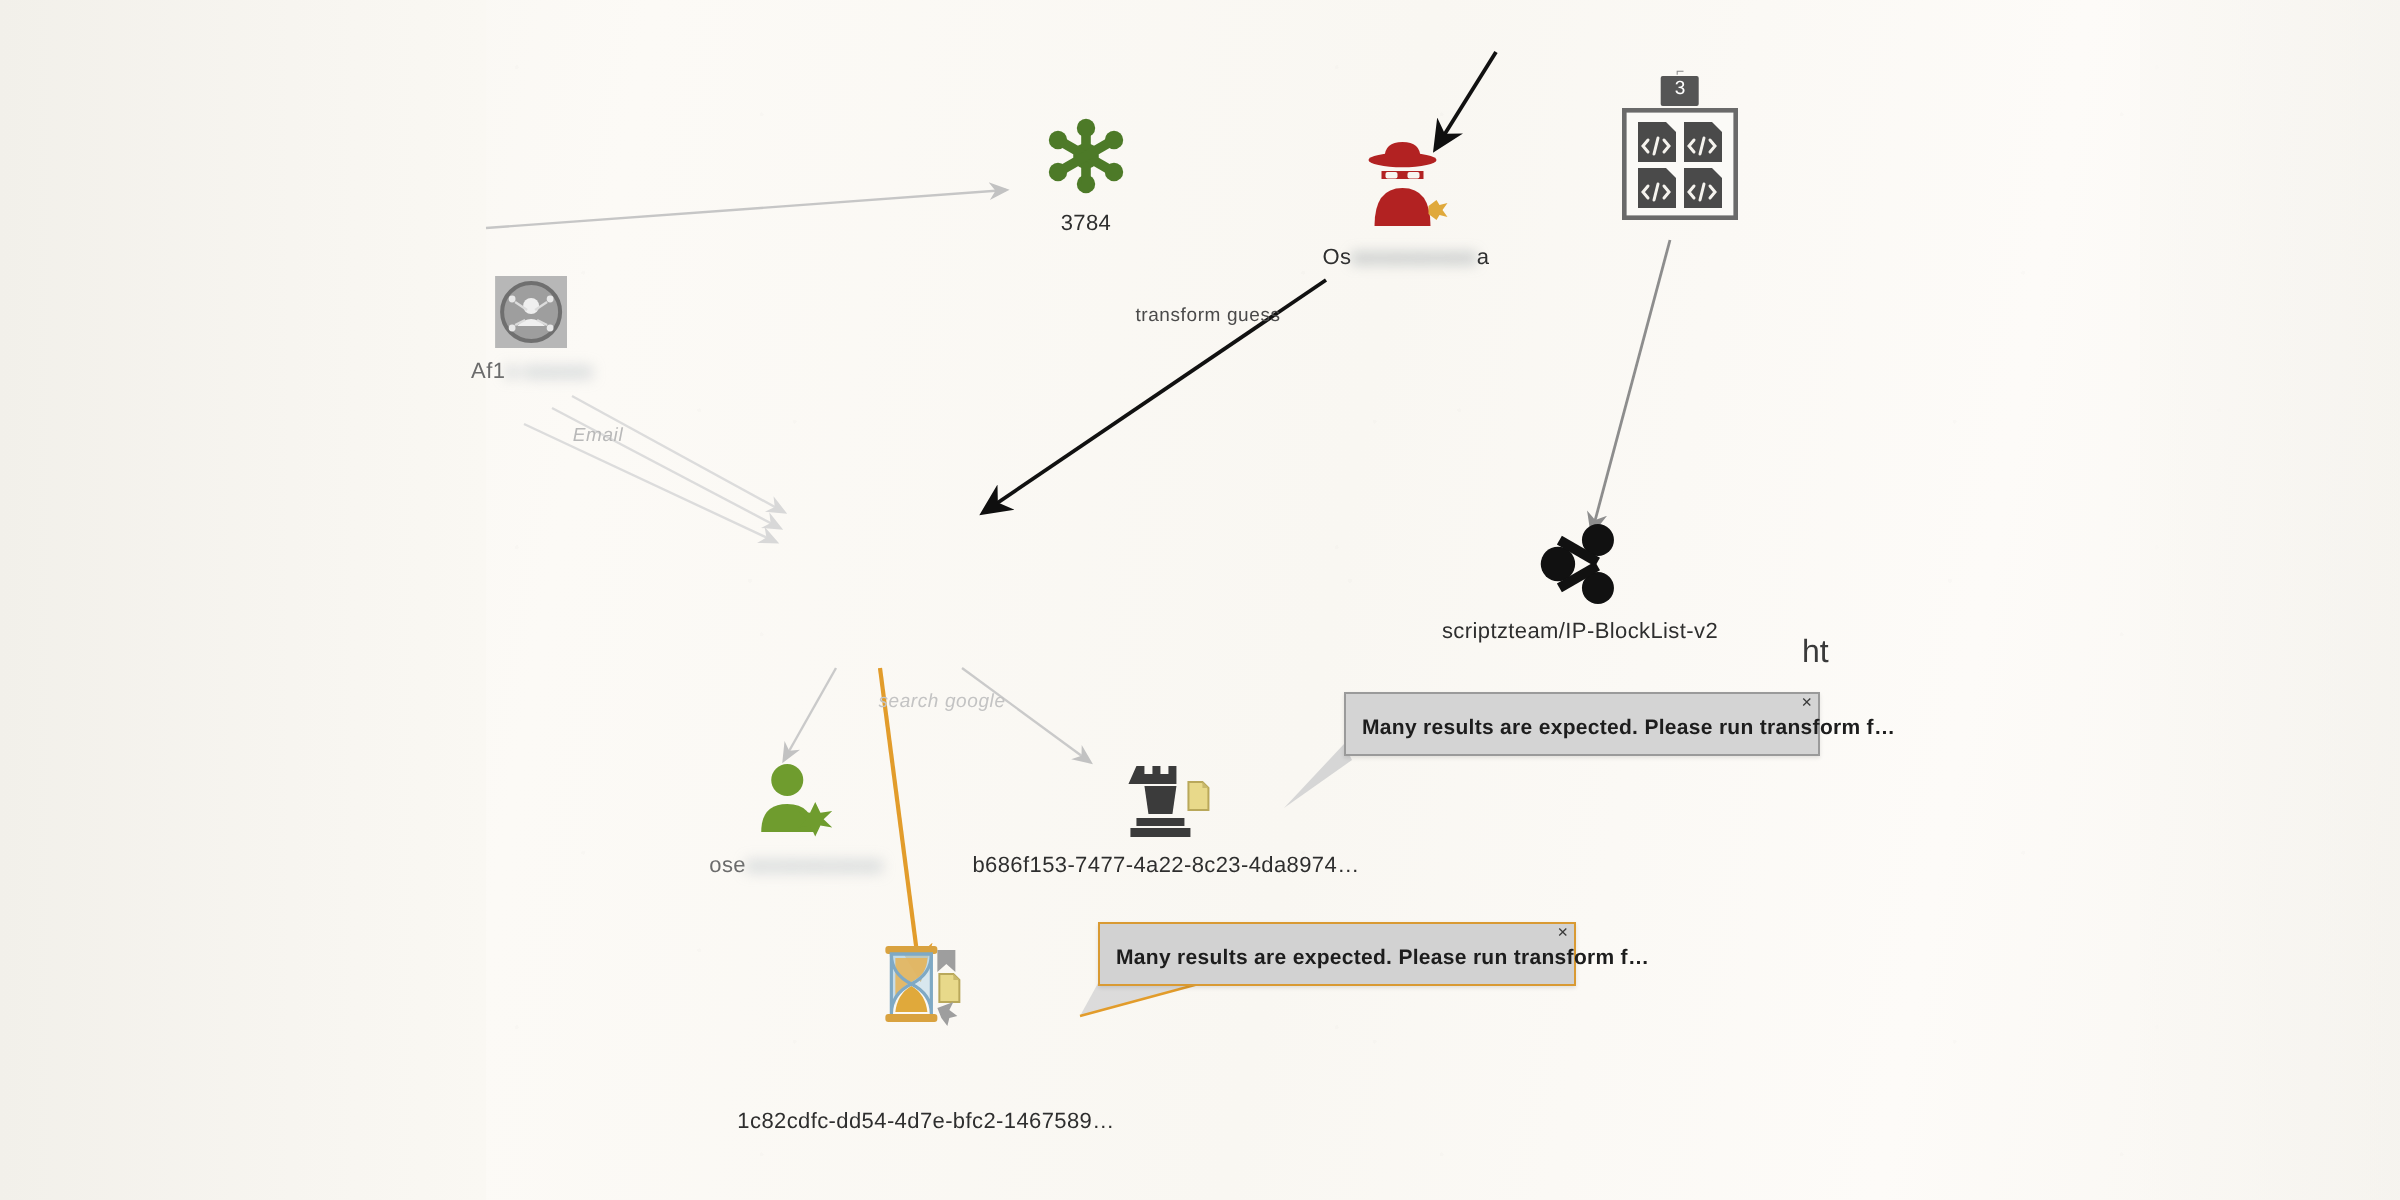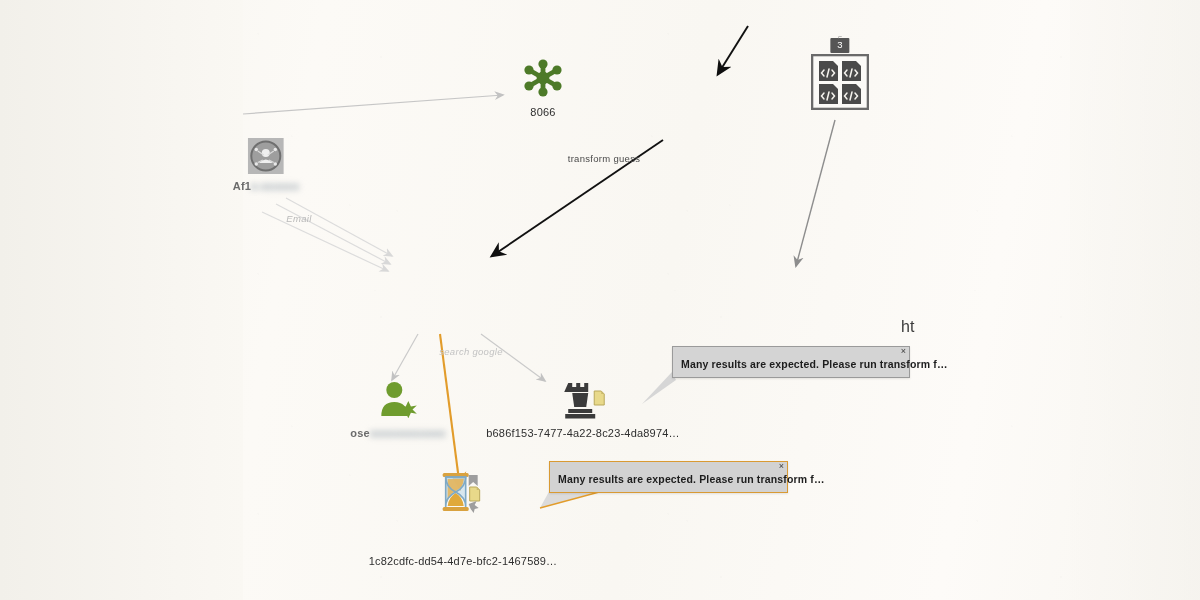--- a/index.html
+++ b/index.html
@@ -73,21 +73,20 @@
     letter-spacing: .2px;
   }
   .node-label.blurred-partial .blur {
     display: inline-block;
     filter: blur(3.2px);
     color: #6f7d86;
     vertical-align: baseline;
   }
   .node-label.faded {
     color: #6b6b6b;
-    font-weight: bold;
   }
   .node-label.faded .blur {
     filter: blur(3.4px);
     color: #93a0ab;
     display: inline-block;
   }
   
   .edge-label {
     position: absolute;
     font-size: 9.5px;
@@ -277,23 +276,44 @@
           <circle cx="8" cy="14" r="4.6"></circle>
           <circle cx="36" cy="14" r="4.6"></circle>
           <circle cx="8" cy="30" r="4.6"></circle>
           <circle cx="36" cy="30" r="4.6"></circle>
           <rect x="19.6" y="8" width="4.8" height="28"></rect>
           <rect x="8" y="19.6" width="28" height="4.8" transform="rotate(30 22 22)"></rect>
           <rect x="8" y="19.6" width="28" height="4.8" transform="rotate(-30 22 22)"></rect>
         </g>
       </svg>
     </div>
-    <div class="node-label">8066</div>
-  </div>
-
+    <div class="node-label">3784</div>
+  </div>
+
+  <div class="node" style="left:703px; top:101px;">
+    <div class="node-icon">
+      <svg width="52" height="50" viewBox="0 0 52 50">
+        <g fill="#b22222">
+          <ellipse cx="24" cy="13" rx="17" ry="3.6"></ellipse>
+          <path d="M15 12 q0 -8 9 -8 q9 0 9 8 Z"></path>
+          <path d="M13.5 18.5 h21 v4 h-21 Z"></path>
+          <path d="M10 46 q0 -19 14 -19 q14 0 14 19 Z"></path>
+          <path d="M19 27 q5 9 10 0 q-5 5 -10 0 Z" fill="#fff" opacity=".0"></path>
+        </g>
+        <rect x="15.5" y="19" width="6" height="3.2" fill="#f7f5f0" rx="1"></rect>
+        <rect x="26.5" y="19" width="6" height="3.2" fill="#f7f5f0" rx="1"></rect>
+        <g fill="#e0a93b">
+          <path d="M37 36 l4 -3 l1.5 2.5 l4 -1 l-2.5 3.5 l2.5 3.5 l-4 -1 l-1.5 2.5 l-4 -3 Z"></path>
+        </g>
+      </svg>
+    </div>
+    <div class="node-label blurred-partial">
+      <span>Os</span><span class="blur">xxxxxxxxxxx</span><span>a</span>
+    </div>
+  </div>
 
   <div class="node" style="left:840px; top:82px;">
     <div class="node-icon">
       <div class="badge-count">3</div>
       <svg width="58" height="56" viewBox="0 0 58 56">
         <rect x="1" y="1" width="56" height="54" fill="#fbfaf7" stroke="#6a6a6a" stroke-width="2.6"></rect>
         <g fill="#4a4a4a">
           <path d="M8 7 h14 l5 5 v15 h-19 Z"></path>
           <path d="M31 7 h14 l5 5 v15 h-19 Z"></path>
           <path d="M8 30 h14 l5 5 v15 h-19 Z"></path>
@@ -312,20 +332,34 @@
           <path d="M36 39 l-2.5 3 l2.5 3"></path>
             <path d="M44 39 l2.5 3 l-2.5 3"></path>
             <path d="M41 38 l-2 8"></path>
         </g>
       </svg>
     </div>
   </div>
   <div class="mini-mark" style="left:838px; top:33px;">⌐</div>
 
 
+  <div class="node" style="left:790px; top:291px;">
+    <div class="node-icon">
+      <svg width="44" height="44" viewBox="0 0 44 44">
+        <g fill="#111">
+          <circle cx="31" cy="10" r="8"></circle>
+          <circle cx="31" cy="34" r="8"></circle>
+          <circle cx="11" cy="22" r="8.6"></circle>
+          <rect x="10" y="13" width="22" height="5" transform="rotate(30 21 16)"></rect>
+          <rect x="10" y="26" width="22" height="5" transform="rotate(-30 21 28)"></rect>
+        </g>
+      </svg>
+    </div>
+    <div class="node-label">scriptzteam/IP-BlockList-v2</div>
+  </div>
 
   <div class="node" style="left:398px; top:409px;">
     <div class="node-icon">
       <svg width="42" height="42" viewBox="0 0 42 42">
         <g fill="#6f9c2e">
           <circle cx="17" cy="11" r="8"></circle>
           <path d="M4 37 q0 -14 13 -14 q13 0 13 14 Z"></path>
           <path d="M31 22 l2.6 5.4 l5.9 -.9 l-4.3 4.1 l4.3 4.1 l-5.9 -.9 l-2.6 5.4 l-2.6 -5.4 l-5.9 .9 l4.3 -4.1 l-4.3 -4.1 l5.9 .9 Z"></path>
         </g>
       </svg>

